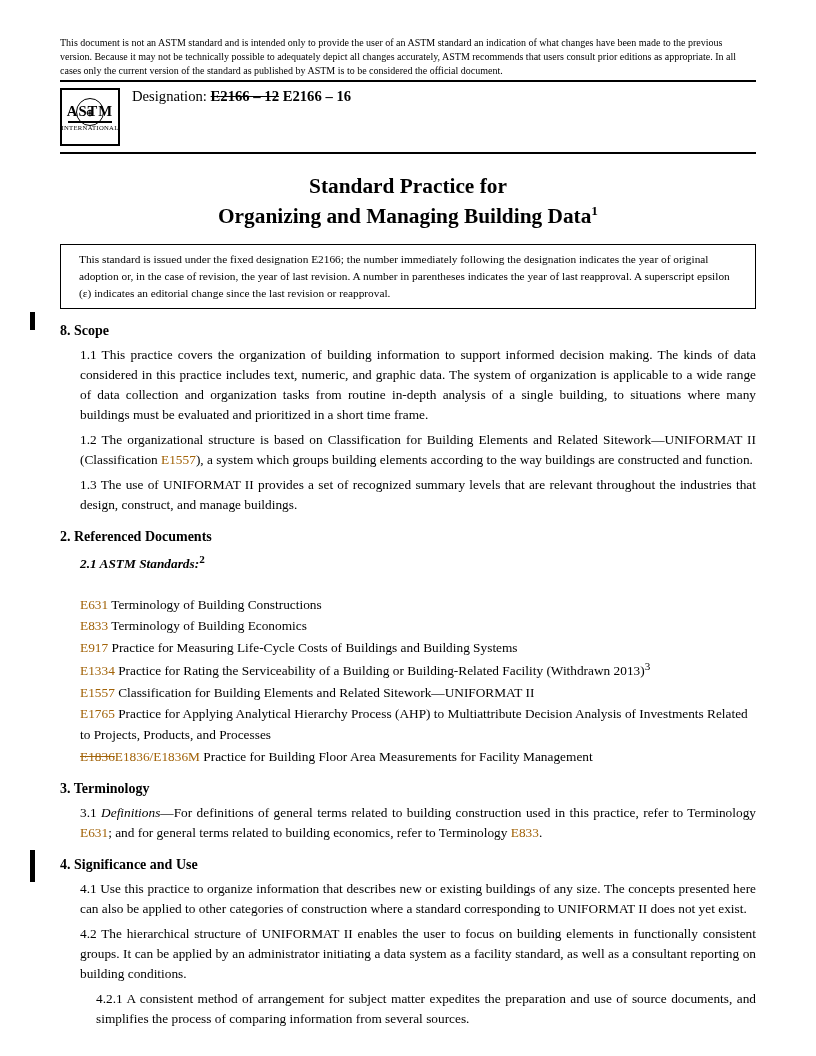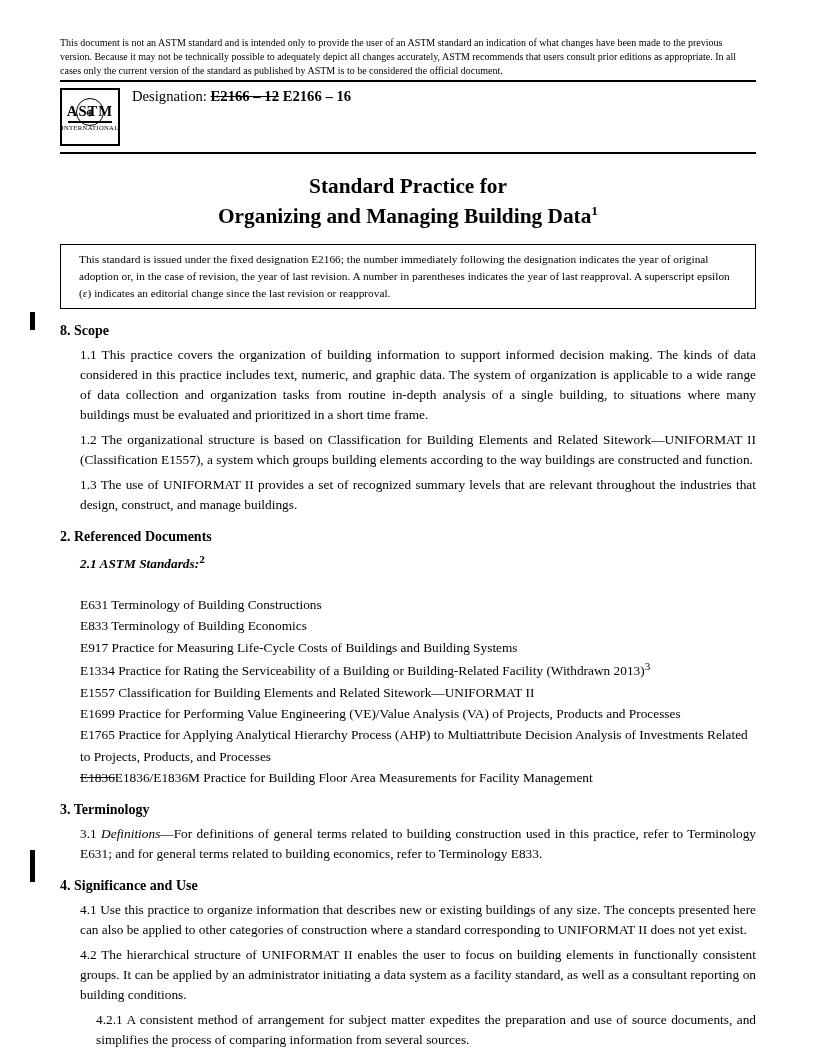--- a/index.html
+++ b/index.html
@@ -93,21 +93,21 @@
     .ref-list {
       margin-left: 20px;
       margin-top: 20px;
     }
     .ref-item {
       font-size: 10pt;
       line-height: 1.6;
       text-align: left;
     }
     .ref-item a, .link-blue {
-      color: #000000;
+      color: #a16207;
       text-decoration: none;
     }
     .ref-section-label {
       font-style: italic;
       font-weight: bold;
     }
     .ref-section-label sup {
       font-style: normal;
     }
   </style>
@@ -183,23 +183,20 @@
     </div>
 
     <div class="ref-item">
       <span class="link-blue">E1334</span> Practice for Rating the Serviceability of a Building or Building-Related Facility (Withdrawn 2013)<sup>3</sup>
     </div>
 
     <div class="ref-item">
       <span class="link-blue">E1557</span> Classification for Building Elements and Related Sitework—UNIFORMAT II
     </div>
 
-    <div class="ref-item">
-      <span class="link-blue">E1699</span> Practice for Performing Value Engineering (VE)/Value Analysis (VA) of Projects, Products and Processes
-    </div>
 
     <div class="ref-item">
       <span class="link-blue">E1765</span> Practice for Applying Analytical Hierarchy Process (AHP) to Multiattribute Decision Analysis of Investments Related to Projects, Products, and Processes
     </div>
 
     <div class="ref-item">
       <span class="link-blue" style="text-decoration:line-through;">E1836</span><span class="link-blue">E1836/E1836M</span> Practice for Building Floor Area Measurements for Facility Management
     </div>
 
   </div>

